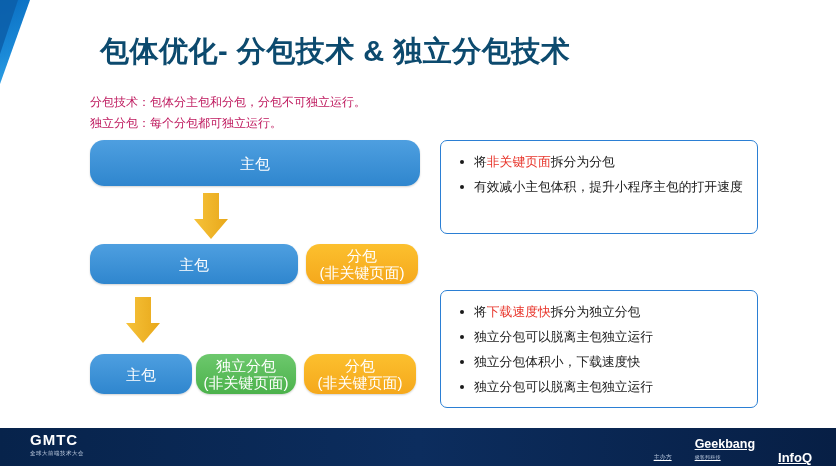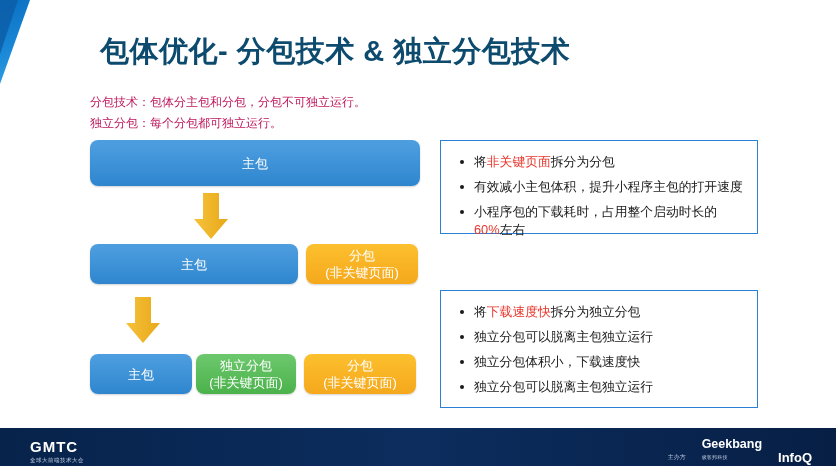--- a/index.html
+++ b/index.html
@@ -53,27 +53,27 @@
     top: 92px;
     font-size: 12px;
     color: #be185d;
     line-height: 21px;
   }
   .subtitle-line { white-space: nowrap; }
 
   
   .box {
     position: absolute;
-    border-radius: 8px;
+    border-radius: 14px;
     display: flex;
     flex-direction: column;
     align-items: center;
     justify-content: center;
     color: #ffffff;
-    font-size: 13px;
+    font-size: 15px;
     text-align: center;
     line-height: 17px;
   }
   .box-blue {
     background: linear-gradient(180deg, #4e9fe0 0%, #2f86ce 100%);
     box-shadow: 0 1px 2px rgba(0,0,0,0.18);
   }
   .box-yellow {
     background: linear-gradient(180deg, #fcc02e 0%, #f5a81c 100%);
     box-shadow: 0 1px 2px rgba(0,0,0,0.18);
@@ -99,21 +99,21 @@
     width: 34px;
     height: 46px;
   }
   #arrow-1 { left: 194px; top: 193px; }
   #arrow-2 { left: 126px; top: 297px; }
 
   
   .callout {
     position: absolute;
     border: 1.4px solid #2b7fd4;
-    border-radius: 0;
+    border-radius: 7px;
     background: #ffffff;
     padding: 12px 24px 12px 18px;
     box-sizing: border-box;
   }
   #callout-1 { left: 440px; top: 140px; width: 318px; height: 94px; }
   #callout-2 { left: 440px; top: 290px; width: 318px; height: 118px; }
 
   .bullet-item {
     position: relative;
     padding-left: 15px;
@@ -143,21 +143,21 @@
     left: 0;
     bottom: 0;
     width: 836px;
     height: 38px;
     background: #0a1f44;
     background: linear-gradient(90deg, #07234b 0%, #0c2d5e 50%, #071f45 100%);
   }
   .footer-logo {
     position: absolute;
     left: 30px;
-    top: 11px;
+    top: 4px;
     color: #ffffff;
   }
   .footer-logo .mark {
     font-size: 15px;
     font-weight: bold;
     letter-spacing: 1px;
     line-height: 15px;
   }
   .footer-logo .tag {
     font-size: 5.5px;
@@ -165,22 +165,23 @@
     color: #c9d6e8;
     line-height: 8px;
     margin-top: 2px;
   }
   .footer-right {
     position: absolute;
     right: 24px;
     top: 10px;
     display: flex;
     align-items: flex-end;
-    gap: 16px;
+    gap: 23px;
     color: #ffffff;
+    text-decoration: underline;
   }
   .footer-right .host {
     font-size: 6px;
     color: #b9c8de;
     padding-bottom: 2px;
   }
   .footer-right .brand1 {
     font-size: 12.5px;
     font-weight: bold;
     line-height: 13px;
@@ -251,23 +252,20 @@
     <span class="l2">(非关键页面)</span>
   </div>
 
   <div class="callout" id="callout-1">
     <div class="bullet-item">
       <span>将</span><span class="hl">非关键页面</span><span>拆分为分包</span>
     </div>
     <div class="bullet-item">
       <span>有效减小主包体积，提升小程序主包的打开速度</span>
     </div>
-    <div class="bullet-item wrap">
-      <span>小程序包的下载耗时，占用整个启动时长的</span><span class="hl">60%</span><span>左右</span>
-    </div>
   </div>
 
   <div class="callout" id="callout-2">
     <div class="bullet-item">
       <span>将</span><span class="hl">下载速度快</span><span>拆分为独立分包</span>
     </div>
     <div class="bullet-item">
       <span>独立分包可以脱离主包独立运行</span>
     </div>
     <div class="bullet-item">

